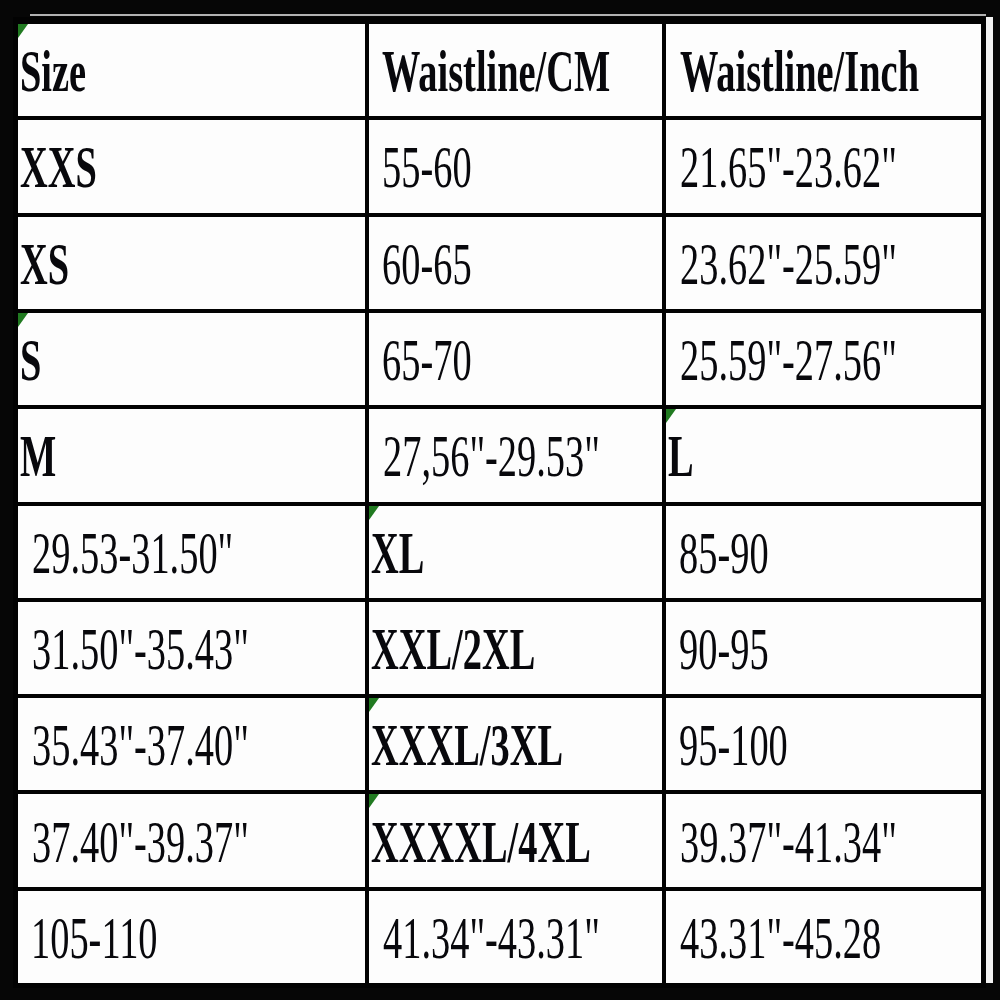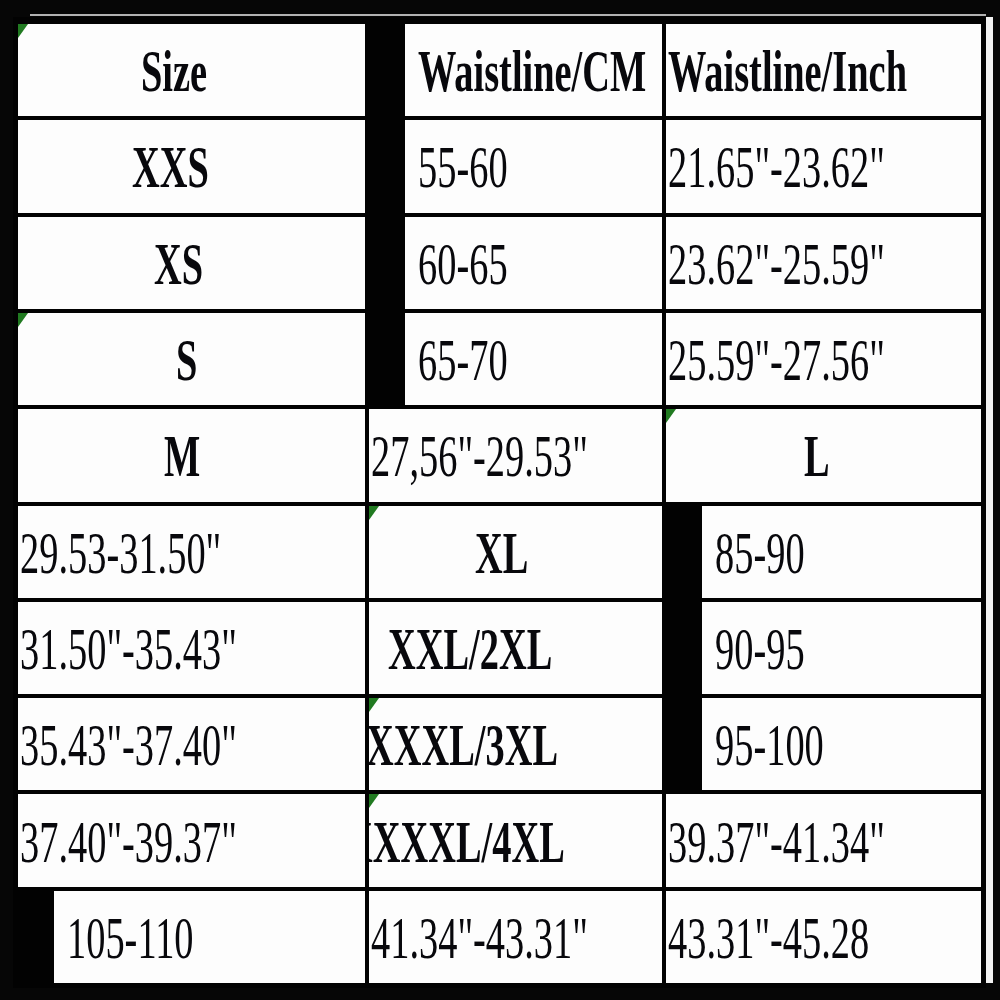--- a/index.html
+++ b/index.html
@@ -39,23 +39,23 @@
   }
   .cell .txt{
     font-size:60px;
     line-height:1;
     color:#08080c;
     white-space:nowrap;
     transform:scaleX(0.64);
     transform-origin:0 50%;
     padding-top:2px;
   }
-  .c-size{padding-left:2px;justify-content:center;}
-  .c-cm{padding-left:13px;margin-left:36px;}
-  .c-inch{padding-left:2px;}
+  .c-size{padding-left:2px;}
+  .c-cm{padding-left:13px;}
+  .c-inch{padding-left:14px;}
   .bold .txt{font-weight:bold;}
   .flag{
     position:absolute;top:0;left:0;width:0;height:0;
     border-top:14px solid #217a21;
     border-right:10px solid transparent;
   }
 </style>
 </head>
 <body>
 

